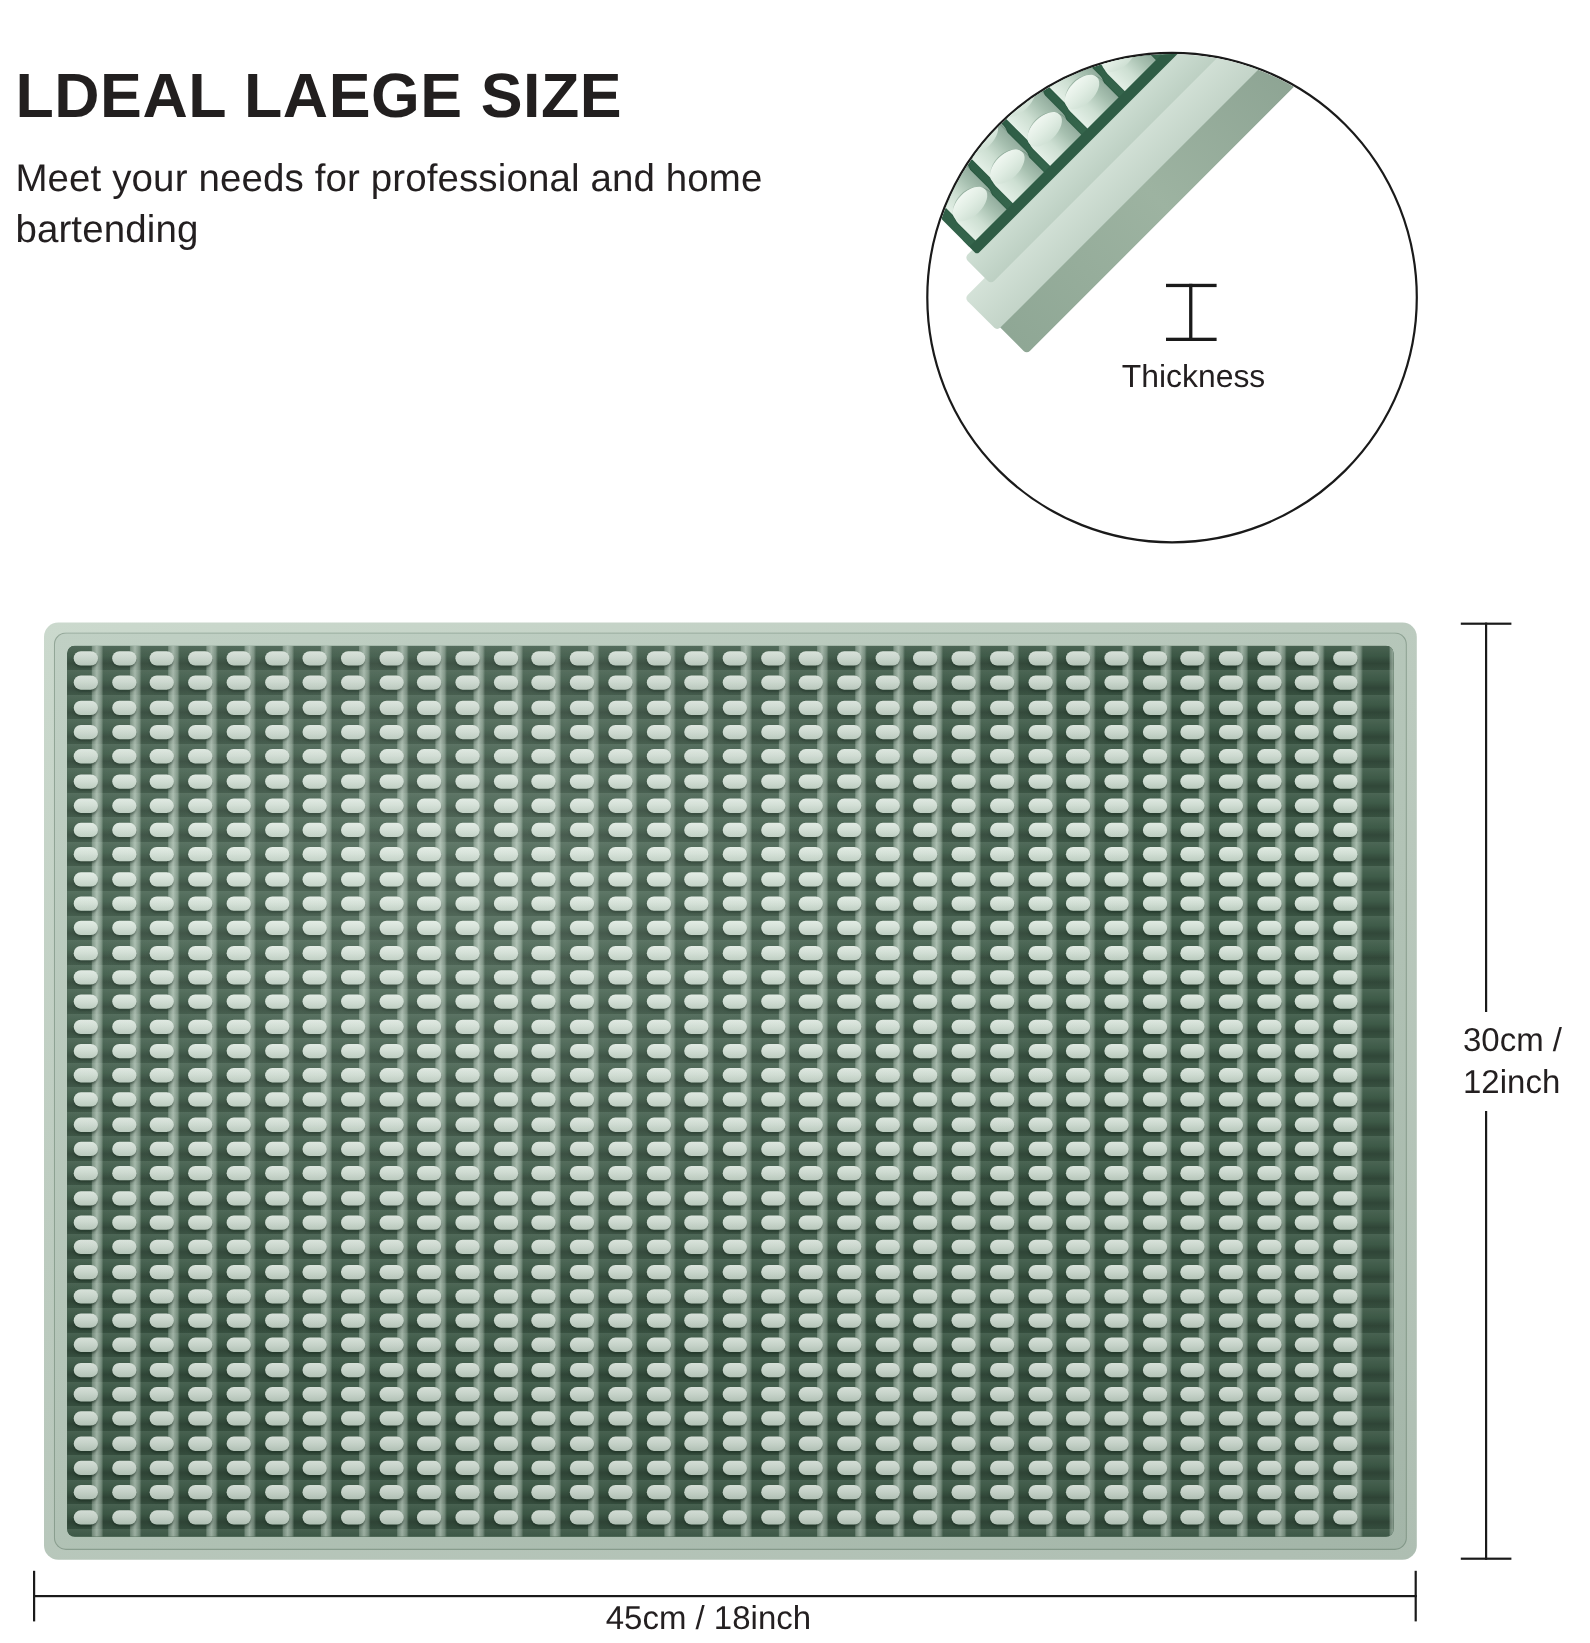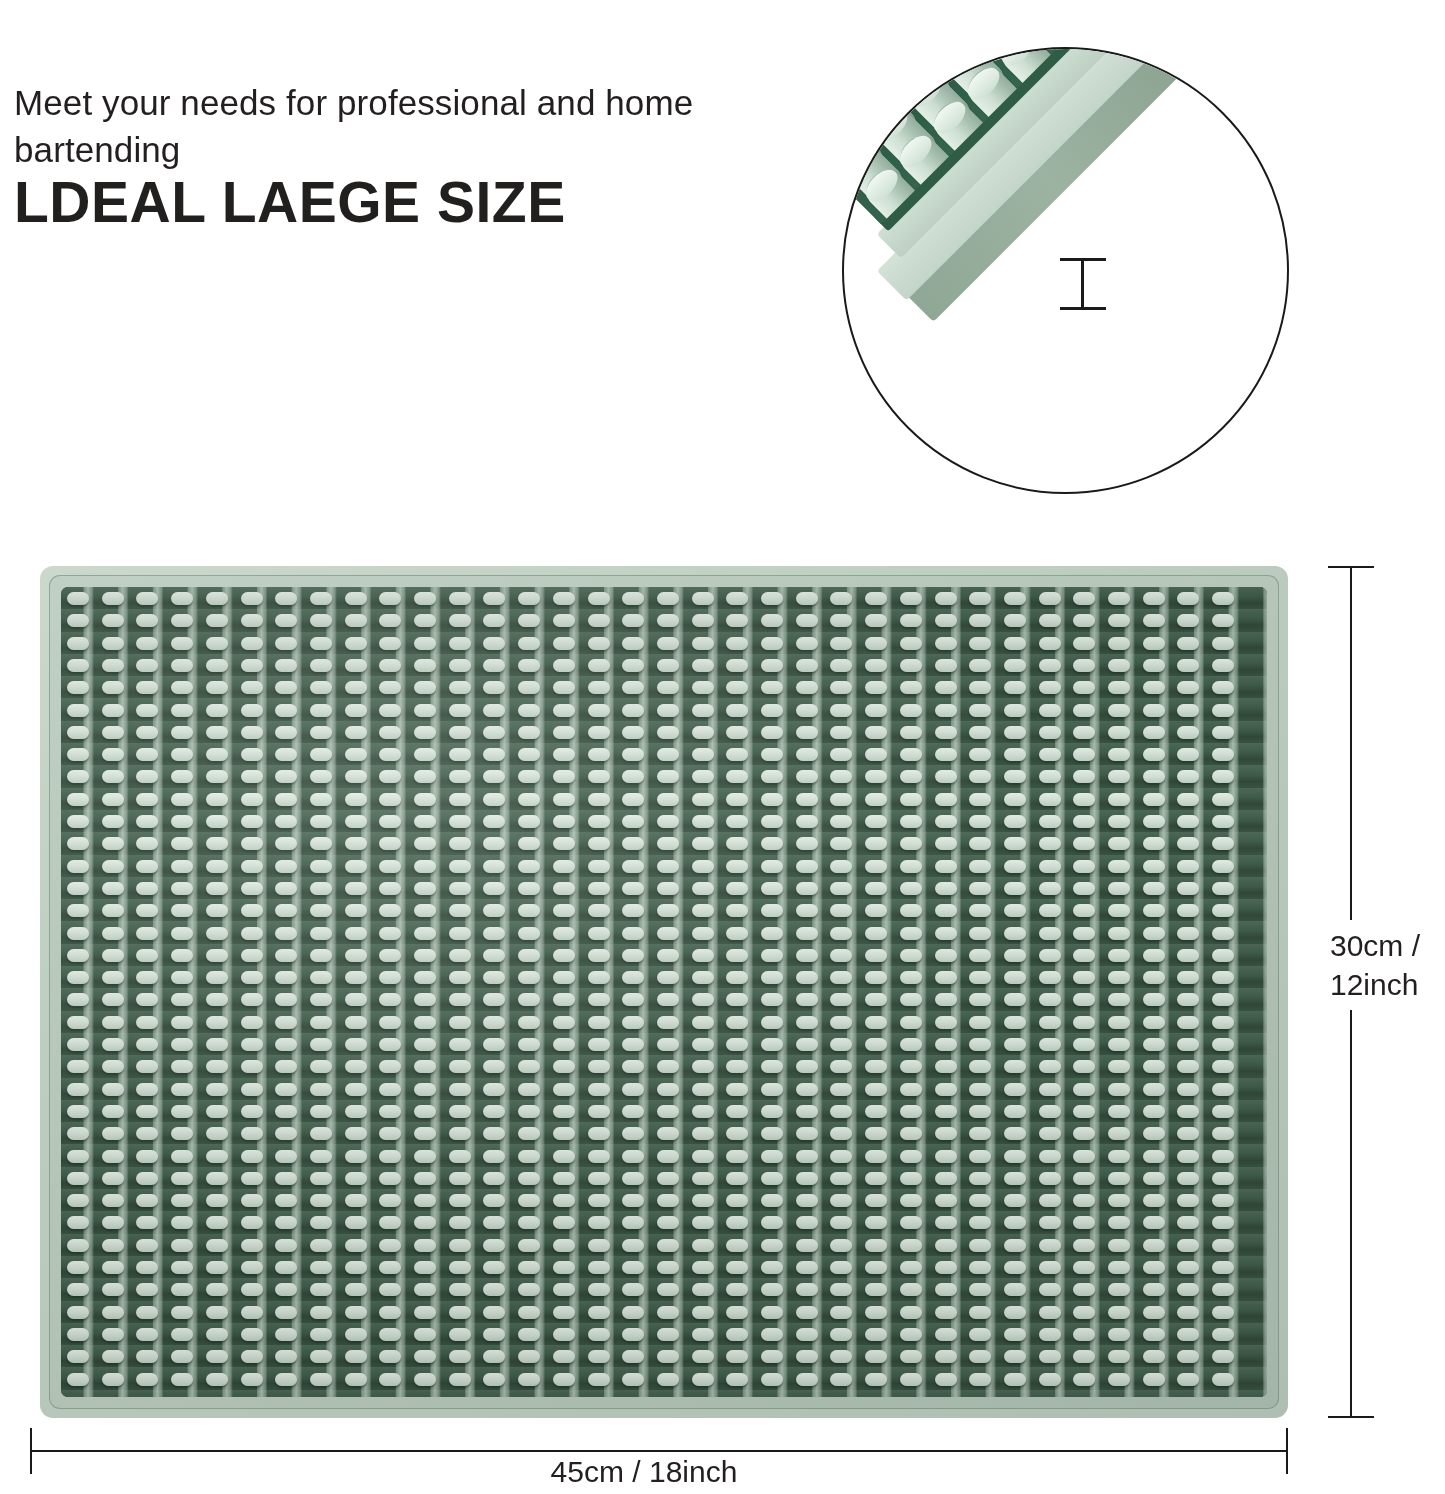--- a/index.html
+++ b/index.html
@@ -288,22 +288,22 @@
     width: 1288px;
     text-align: center;
     font-size: 30px;
     color: #231f20;
   }
 </style>
 </head>
 <body>
 
 <div id="headline-block">
+  <div id="headline">LDEAL LAEGE SIZE</div>
   <div id="subheadline">Meet your needs for professional and home bartending</div>
-  <div id="headline">LDEAL LAEGE SIZE</div>
 </div>
 
 <div id="detail-inset">
   <div id="detail-inset-clip">
     <div id="corner-scene">
       <div class="corner-slab" id="slab-side"></div>
       <div class="corner-slab" id="slab-rim-outer"></div>
       <div class="corner-slab" id="slab-rim-inner"></div>
       <div class="corner-slab" id="slab-channel"></div>
       <div class="corner-slab" id="slab-field">
@@ -336,20 +336,21 @@
   </div>
 </div>
 
 <div id="thickness-marker">
   <div class="cap-top"></div>
   <div class="bar-v"></div>
   <div class="cap-bottom"></div>
 </div>
 
 <div id="thickness-label">
+  <div>Thickness</div>
 </div>
 
 <div id="mat">
   <div id="mat-rim"></div>
   <div id="mat-bevel"></div>
   <div id="mat-field">
     <div id="mat-studs">
         <div class="stud-cell" style="left: 6px; top: 5px;"></div>
         <div class="stud-cell" style="left: 6px; top: 27.3px;"></div>
         <div class="stud-cell" style="left: 6px; top: 49.6px;"></div>

